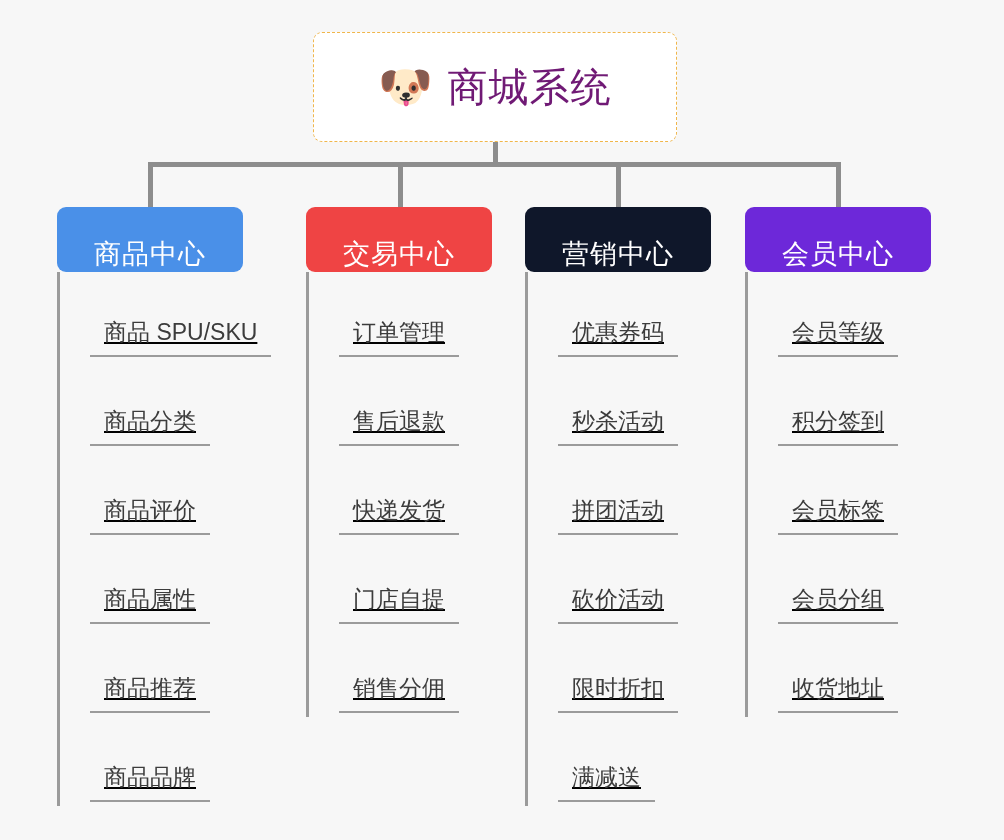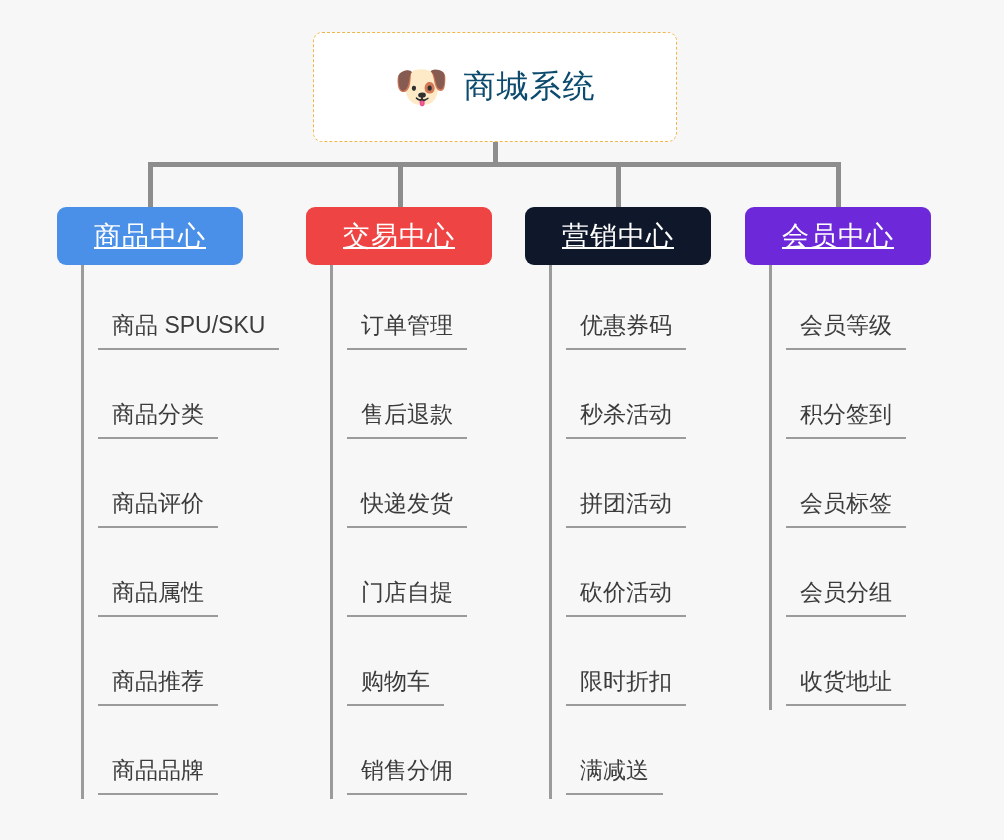--- a/index.html
+++ b/index.html
@@ -35,22 +35,22 @@
     align-items: center;
     justify-content: center;
     gap: 14px;
   }
   .root-emoji {
     font-size: 44px;
     line-height: 1;
     display: block;
   }
   .root-title {
-    font-size: 32px;
-    color: #0c4a6e;
+    font-size: 40px;
+    color: #701a75;
     letter-spacing: 1px;
     white-space: nowrap;
   }
 
   
   .conn {
     position: absolute;
     background: #8d8d8d;
   }
   .conn-root-stem {
@@ -79,44 +79,44 @@
   .column {
     position: absolute;
     top: 207px;
   }
   .column.c0 { left: 57px; }
   .column.c1 { left: 306px; }
   .column.c2 { left: 525px; }
   .column.c3 { left: 745px; }
 
   .cat-box {
-    height: 58px;
+    height: 65px;
     border-radius: 9px;
     display: flex;
-    align-items: center;
+    align-items: flex-end;
     justify-content: center;
     color: #ffffff;
     font-size: 27px;
     letter-spacing: 1px;
     white-space: nowrap;
     box-sizing: border-box;
-    text-decoration: underline;
   }
   .column.c0 .cat-box { width: 186px; }
   .column.c1 .cat-box { width: 186px; }
   .column.c2 .cat-box { width: 186px; }
   .column.c3 .cat-box { width: 186px; }
 
   
   .leaf-stack {
     position: relative;
-    margin-left: 24px;
-    padding-left: 0;
+    margin-left: 0;
+    padding-left: 16px;
     border-left: 3px solid #9b9b9b;
     width: 220px;
+    text-decoration: underline;
   }
   .column.c1 .leaf-stack,
   .column.c2 .leaf-stack,
   .column.c3 .leaf-stack {
     width: 180px;
   }
 
   .leaf {
     height: 89px;
     box-sizing: border-box;
@@ -190,23 +190,20 @@
       <div class="leaf">
           <span class="leaf-label">售后退款</span>
         </div>
       <div class="leaf">
           <span class="leaf-label">快递发货</span>
         </div>
       <div class="leaf">
           <span class="leaf-label">门店自提</span>
         </div>
       <div class="leaf">
-          <span class="leaf-label">购物车</span>
-        </div>
-      <div class="leaf">
           <span class="leaf-label">销售分佣</span>
         </div>
     </div>
   </div>
 
   <div class="column c2">
     <div class="cat-box" style="background:#0f172a">
       <span>营销中心</span>
     </div>
     <div class="leaf-stack">

